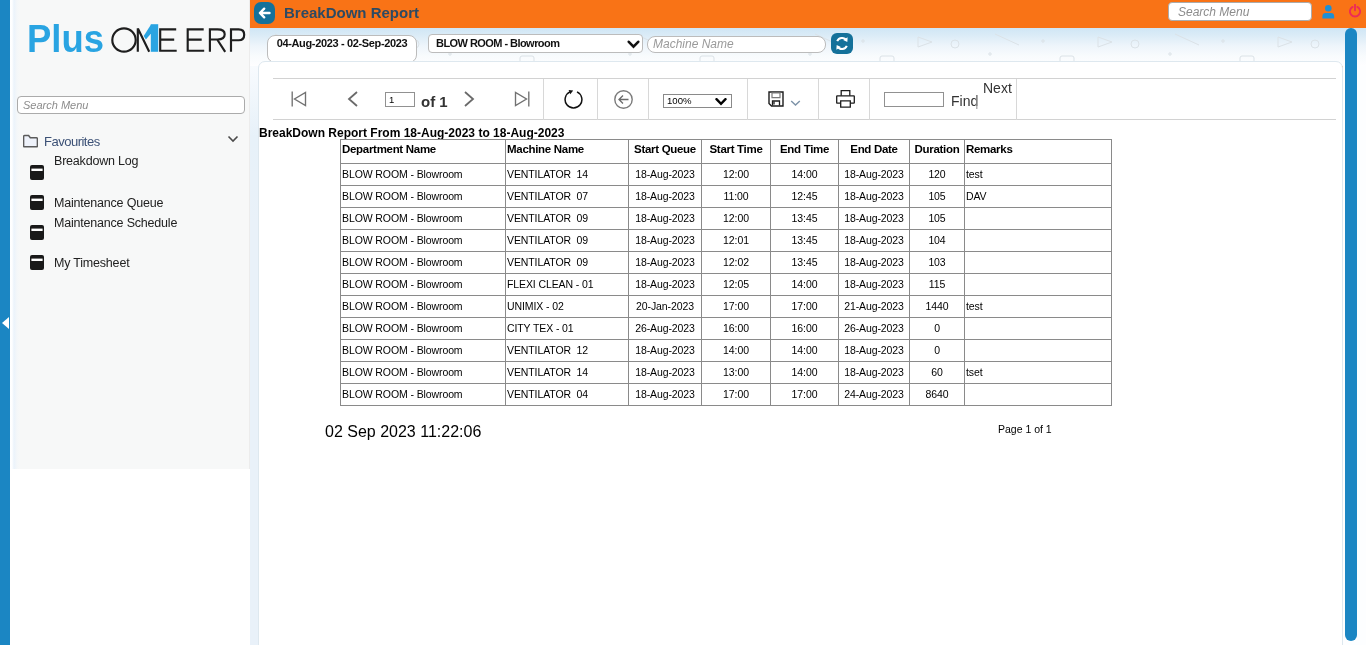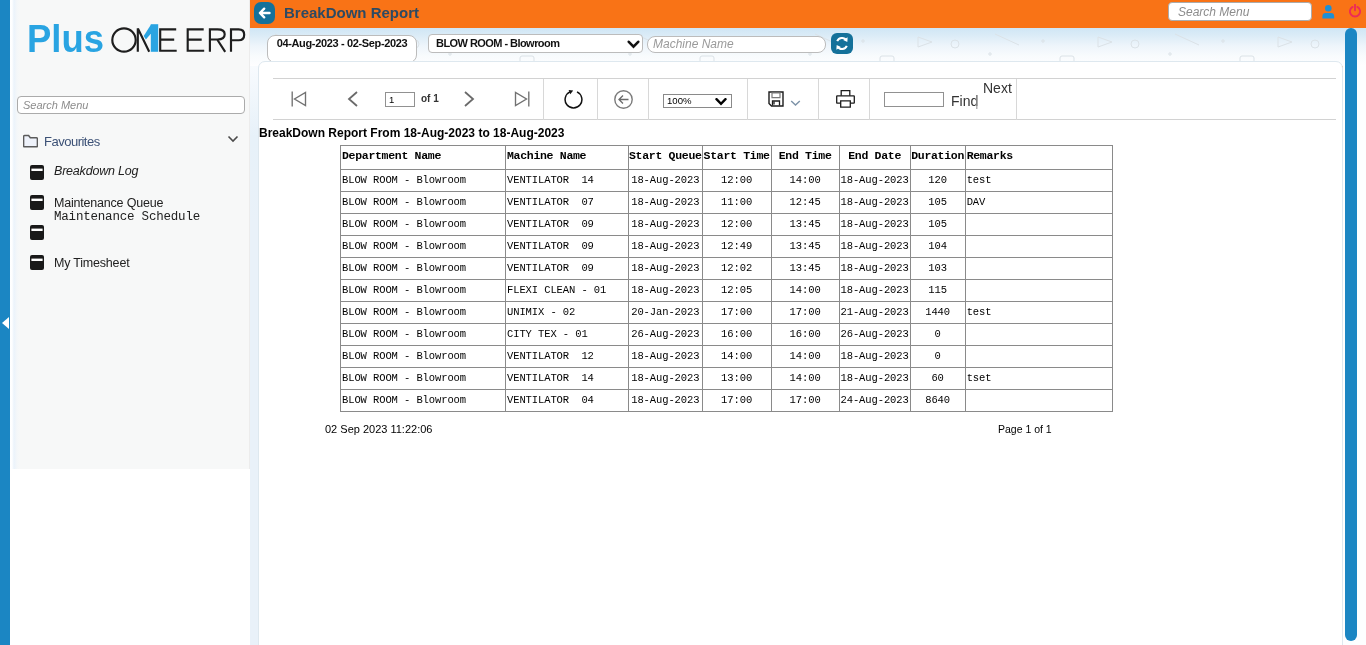--- a/index.html
+++ b/index.html
@@ -31,26 +31,26 @@
   #favrow { left:34px; top:134px; font-size:13px; letter-spacing:-0.5px; color:#3c5176; }
   
   #tbar { left:14px; top:16px; width:1063px; height:42px; border-top:1px solid #d2d2d2; border-bottom:1px solid #d2d2d2; }
   .sep { width:1px; height:41px; background:#d8d8d8; top:17px; }
   .tbtext { font-size:14px; color:#333; }
   #pginput { left:126px; top:30px; width:30px; height:15px; border:1px solid #919191; font-size:9.5px; padding-left:3px; line-height:13px; color:#000; background:#fff; }
   #zoomsel { left:404px; top:32px; width:69px; height:14px; border:1px solid #8a8a8a; background:#fff; font-size:9.6px; color:#000; line-height:12px; padding-left:3px; }
   #findin { left:625px; top:30px; width:60px; height:15px; border:1px solid #919191; background:#fff; }
   
   #rtitle { left:0px; top:64px; width:902px; font-size:12px; font-weight:bold; color:#000; }
-  #rtable { left:81px; top:83px; border-collapse:collapse; table-layout:fixed; font-size:10.5px; color:#000;font-family:Liberation Mono, monospace; }
+  #rtable { left:81px; top:77px; border-collapse:collapse; table-layout:fixed; font-size:10.5px; color:#000; }
   #rtable th, #rtable td { border:1px solid #8a8a8a; overflow:hidden; white-space:nowrap; padding:0 0 2px 1px; font-weight:normal; text-align:left; letter-spacing:-0.1px; }
   #rtable th { font-weight:bold; font-size:11.5px; letter-spacing:-0.3px; height:24px; padding-bottom:5px; }
   #rtable td { height:22px; }
   #rtable .c { text-align:center; padding-left:0; }
-  .rfoot { font-size:11px; color:#000; top:361px; }
+  .rfoot { font-size:16px; color:#000; top:361px; }
 </style>
 </head>
 <body>
 <div class="abs" id="bluestrip"></div>
 <div class="abs" id="collapse-tri"></div>
 
 <div class="abs" id="sidebar">
   <svg class="abs" style="left:16px; top:22px;" width="222" height="33" viewBox="26 22 222 33">
     <text x="27" y="52" font-size="39" font-weight="bold" fill="#29a4e2" font-family="Liberation Sans, sans-serif" textLength="77" lengthAdjust="spacingAndGlyphs">Plus</text>
     <g stroke="#1e1e1e" stroke-width="2.15" fill="none">
@@ -72,31 +72,31 @@
   </svg>
   <div class="abs" id="favrow">Favourites</div>
   <svg class="abs" style="left:217px; top:135px;" width="12" height="8" viewBox="0 0 12 8">
     <path d="M1.5,1.5 L6,6 L10.5,1.5" stroke="#4b4b4b" stroke-width="1.6" fill="none"></path>
   </svg>
 
   <svg class="abs menuicon" style="top:165px;" width="14" height="15" viewBox="0 0 14 15">
       <rect width="14" height="15" rx="2" fill="#191919"></rect>
       <rect x="1.4" y="3.6" width="11.2" height="2.4" fill="#fff"></rect>
     </svg>
-  <div class="abs menurow" style="top:164px;font-style:italic;">Breakdown Log</div>
+  <div class="abs menurow" style="top:154px;">Breakdown Log</div>
   <svg class="abs menuicon" style="top:195px;" width="14" height="15" viewBox="0 0 14 15">
       <rect width="14" height="15" rx="2" fill="#191919"></rect>
       <rect x="1.4" y="3.6" width="11.2" height="2.4" fill="#fff"></rect>
     </svg>
   <div class="abs menurow" style="top:196px;">Maintenance Queue</div>
   <svg class="abs menuicon" style="top:225px;" width="14" height="15" viewBox="0 0 14 15">
       <rect width="14" height="15" rx="2" fill="#191919"></rect>
       <rect x="1.4" y="3.6" width="11.2" height="2.4" fill="#fff"></rect>
     </svg>
-  <div class="abs menurow" style="top:210px;font-family:Liberation Mono, monospace;">Maintenance Schedule</div>
+  <div class="abs menurow" style="top:216px;">Maintenance Schedule</div>
   <svg class="abs menuicon" style="top:255px;" width="14" height="15" viewBox="0 0 14 15">
       <rect width="14" height="15" rx="2" fill="#191919"></rect>
       <rect x="1.4" y="3.6" width="11.2" height="2.4" fill="#fff"></rect>
     </svg>
   <div class="abs menurow" style="top:256px;">My Timesheet</div>
 </div>
 
 <div class="abs" id="content">
   <div class="abs" id="strip"></div>
   <div class="abs" id="leftgap"></div>
@@ -167,21 +167,21 @@
 
   <div class="abs" id="panel">
     <div class="abs" id="tbar"></div>
     <svg class="abs" style="left:32px; top:29px;" width="16" height="16" viewBox="0 0 16 16">
         <path d="M1.2,0.5 V15.5 M14.5,1.5 V14.5 L3.5,8 Z" stroke="#717171" stroke-width="1.35" fill="none"></path>
       </svg>
     <svg class="abs" style="left:87px; top:29px;" width="14" height="16" viewBox="0 0 14 16">
         <path d="M11,1 L3,8 L11,15" stroke="#6a6a6a" stroke-width="1.8" fill="none"></path>
       </svg>
     <input class="abs" id="pginput" value="1" readonly="" style="">
-    <div class="abs tbtext" style="left:162px; top:31px; font-weight:bold; font-size:10px;">of 1</div>
+    <div class="abs tbtext" style="left:162px; top:31px; font-weight:bold; font-size:15px;">of 1</div>
     <svg class="abs" style="left:203px; top:29px;" width="14" height="16" viewBox="0 0 14 16">
         <path d="M3,1 L11,8 L3,15" stroke="#6a6a6a" stroke-width="1.8" fill="none"></path>
       </svg>
     <svg class="abs" style="left:255px; top:29px;" width="16" height="16" viewBox="0 0 16 16">
         <path d="M14.8,0.5 V15.5 M1.5,1.5 V14.5 L12.5,8 Z" stroke="#717171" stroke-width="1.35" fill="none"></path>
       </svg>
     <div class="abs sep" style="left:284px;"></div>
     <svg class="abs" style="left:305px; top:27.5px;" width="19" height="19" viewBox="0 0 19 19">
       <path d="M6,1.9 a8.4,8.4 0 1 0 7,0" stroke="#111" stroke-width="1.5" fill="none"></path>
       <polygon points="4.6,0 9.2,0.4 6.3,4.2" fill="#111"></polygon>
@@ -269,21 +269,21 @@
             <td class="c">12:00</td>
             <td class="c">13:45</td>
             <td class="c">18-Aug-2023</td>
             <td class="c">105</td>
             <td></td>
           </tr>
       <tr>
             <td>BLOW ROOM - Blowroom</td>
             <td>VENTILATOR&nbsp; 09</td>
             <td class="c">18-Aug-2023</td>
-            <td class="c">12:49</td>
+            <td class="c">12:01</td>
             <td class="c">13:45</td>
             <td class="c">18-Aug-2023</td>
             <td class="c">104</td>
             <td></td>
           </tr>
       <tr>
             <td>BLOW ROOM - Blowroom</td>
             <td>VENTILATOR&nbsp; 09</td>
             <td class="c">18-Aug-2023</td>
             <td class="c">12:02</td>

